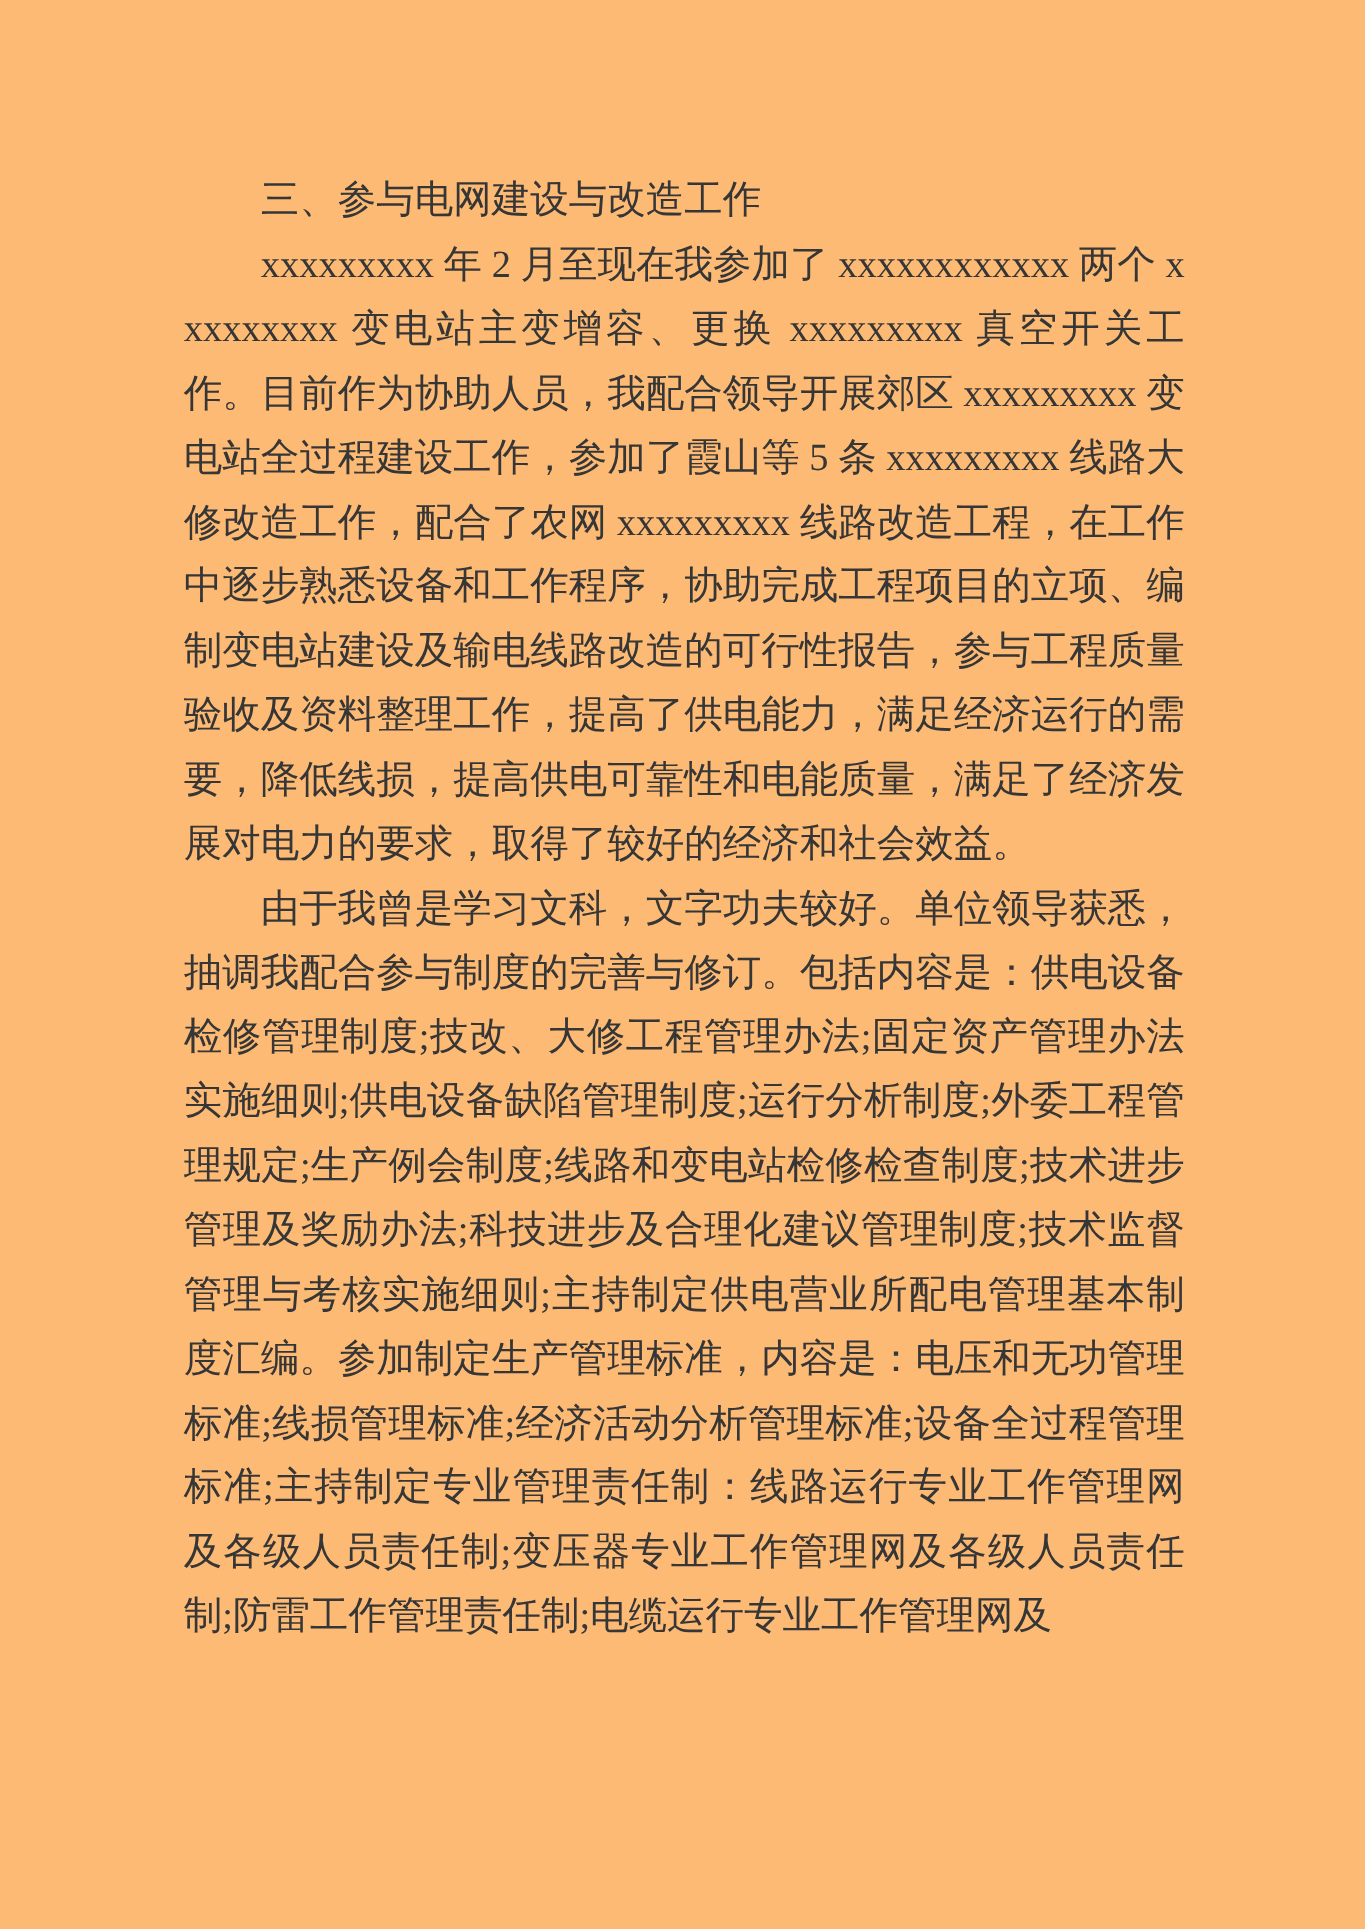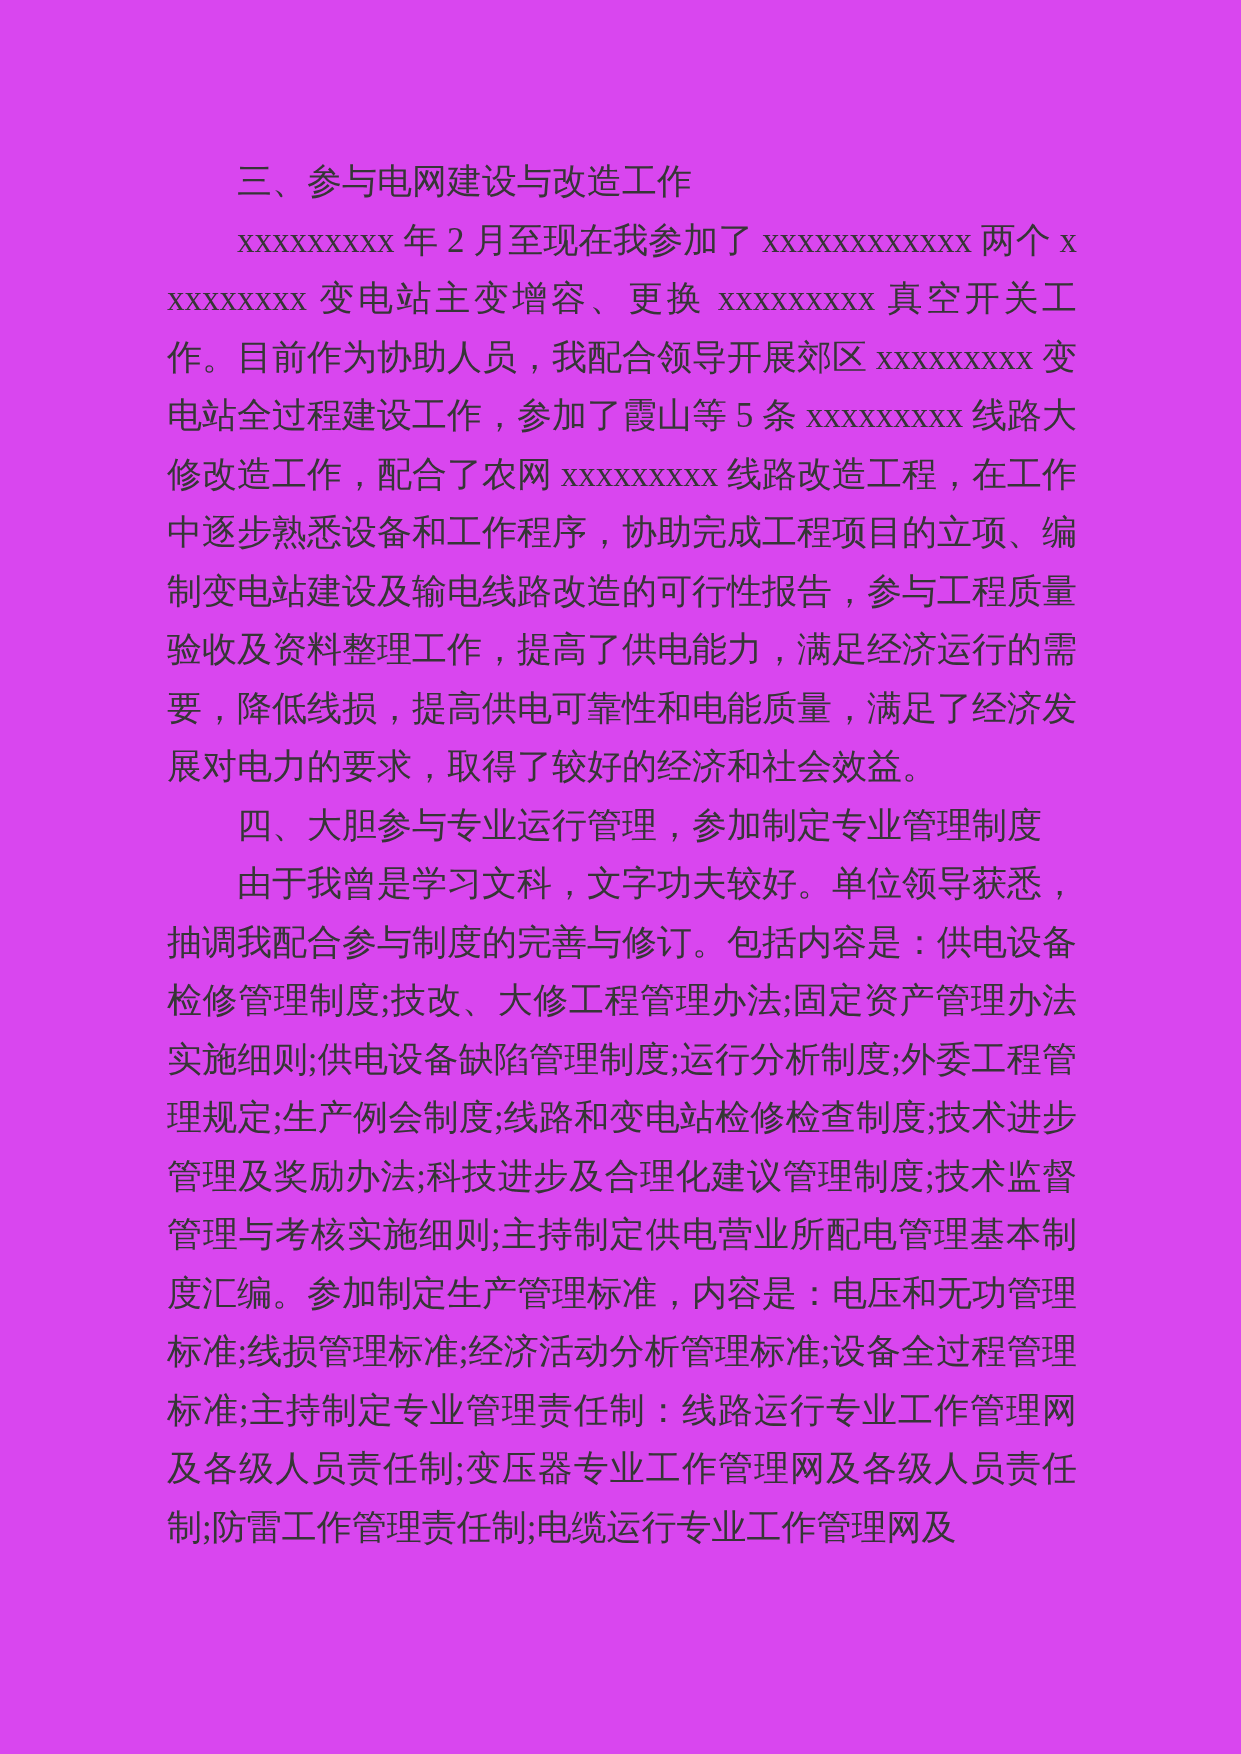--- a/index.html
+++ b/index.html
@@ -4,21 +4,21 @@
 <style>
   html, body {
     margin: 0;
     padding: 0;
     background: #ffffff;
   }
   .page {
     position: relative;
     width: 1241px;
     height: 1754px;
-    background: #d946ef;
+    background: #fdba74;
     overflow: hidden;
     box-sizing: border-box;
     padding: 153px 164px 0 167px;
   }
   .doc-body p {
     margin: 0;
     font-family: "Liberation Serif", "DejaVu Serif", serif;
     font-size: 35px;
     line-height: 58.5px;
     color: #363636;
@@ -30,16 +30,15 @@
     text-align: left;
   }
 </style>
 </head>
 <body>
 
 <div class="page">
   <div class="doc-body" id="doc-body">
       <p class="heading">三、参与电网建设与改造工作</p>
       <p class="paragraph">xxxxxxxxx 年 2 月至现在我参加了 xxxxxxxxxxxx 两个 xxxxxxxxx 变电站主变增容、更换 xxxxxxxxx 真空开关工作。目前作为协助人员，我配合领导开展郊区 xxxxxxxxx 变电站全过程建设工作，参加了霞山等 5 条 xxxxxxxxx 线路大修改造工作，配合了农网 xxxxxxxxx 线路改造工程，在工作中逐步熟悉设备和工作程序，协助完成工程项目的立项、编制变电站建设及输电线路改造的可行性报告，参与工程质量验收及资料整理工作，提高了供电能力，满足经济运行的需要，降低线损，提高供电可靠性和电能质量，满足了经济发展对电力的要求，取得了较好的经济和社会效益。</p>
-      <p class="heading">四、大胆参与专业运行管理，参加制定专业管理制度</p>
       <p class="paragraph">由于我曾是学习文科，文字功夫较好。单位领导获悉，抽调我配合参与制度的完善与修订。包括内容是：供电设备检修管理制度;技改、大修工程管理办法;固定资产管理办法实施细则;供电设备缺陷管理制度;运行分析制度;外委工程管理规定;生产例会制度;线路和变电站检修检查制度;技术进步管理及奖励办法;科技进步及合理化建议管理制度;技术监督管理与考核实施细则;主持制定供电营业所配电管理基本制度汇编。参加制定生产管理标准，内容是：电压和无功管理标准;线损管理标准;经济活动分析管理标准;设备全过程管理标准;主持制定专业管理责任制：线路运行专业工作管理网及各级人员责任制;变压器专业工作管理网及各级人员责任制;防雷工作管理责任制;电缆运行专业工作管理网及</p>
     </div>
 </div>
 
 </body></html>

